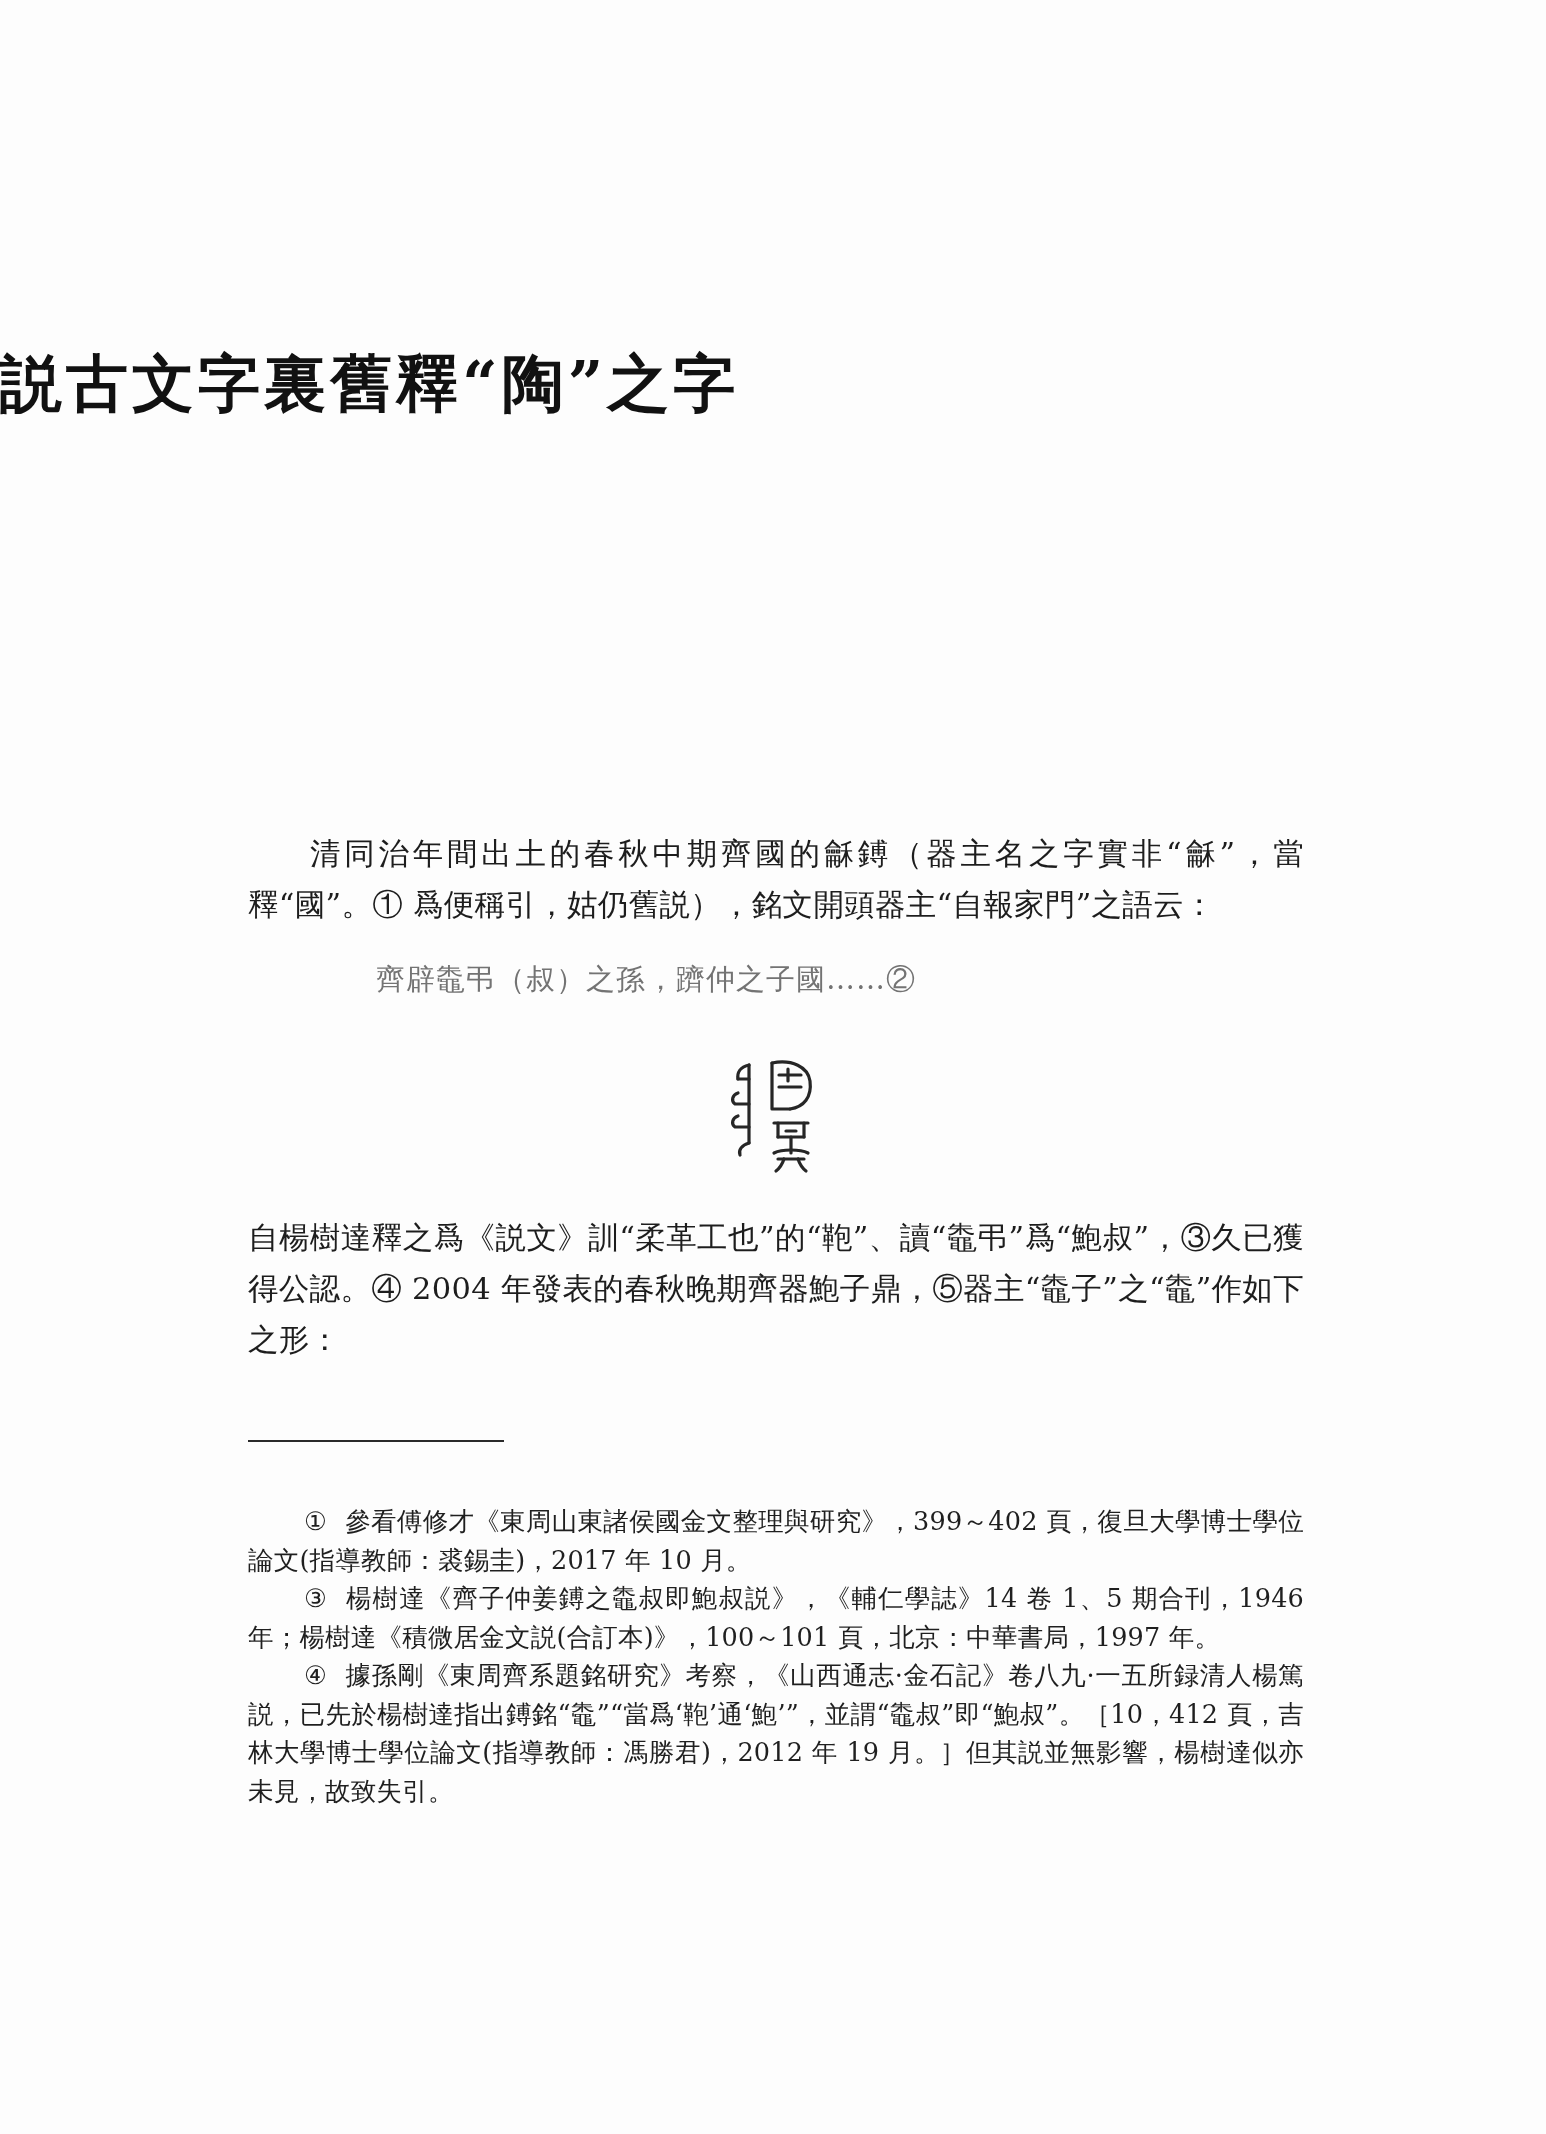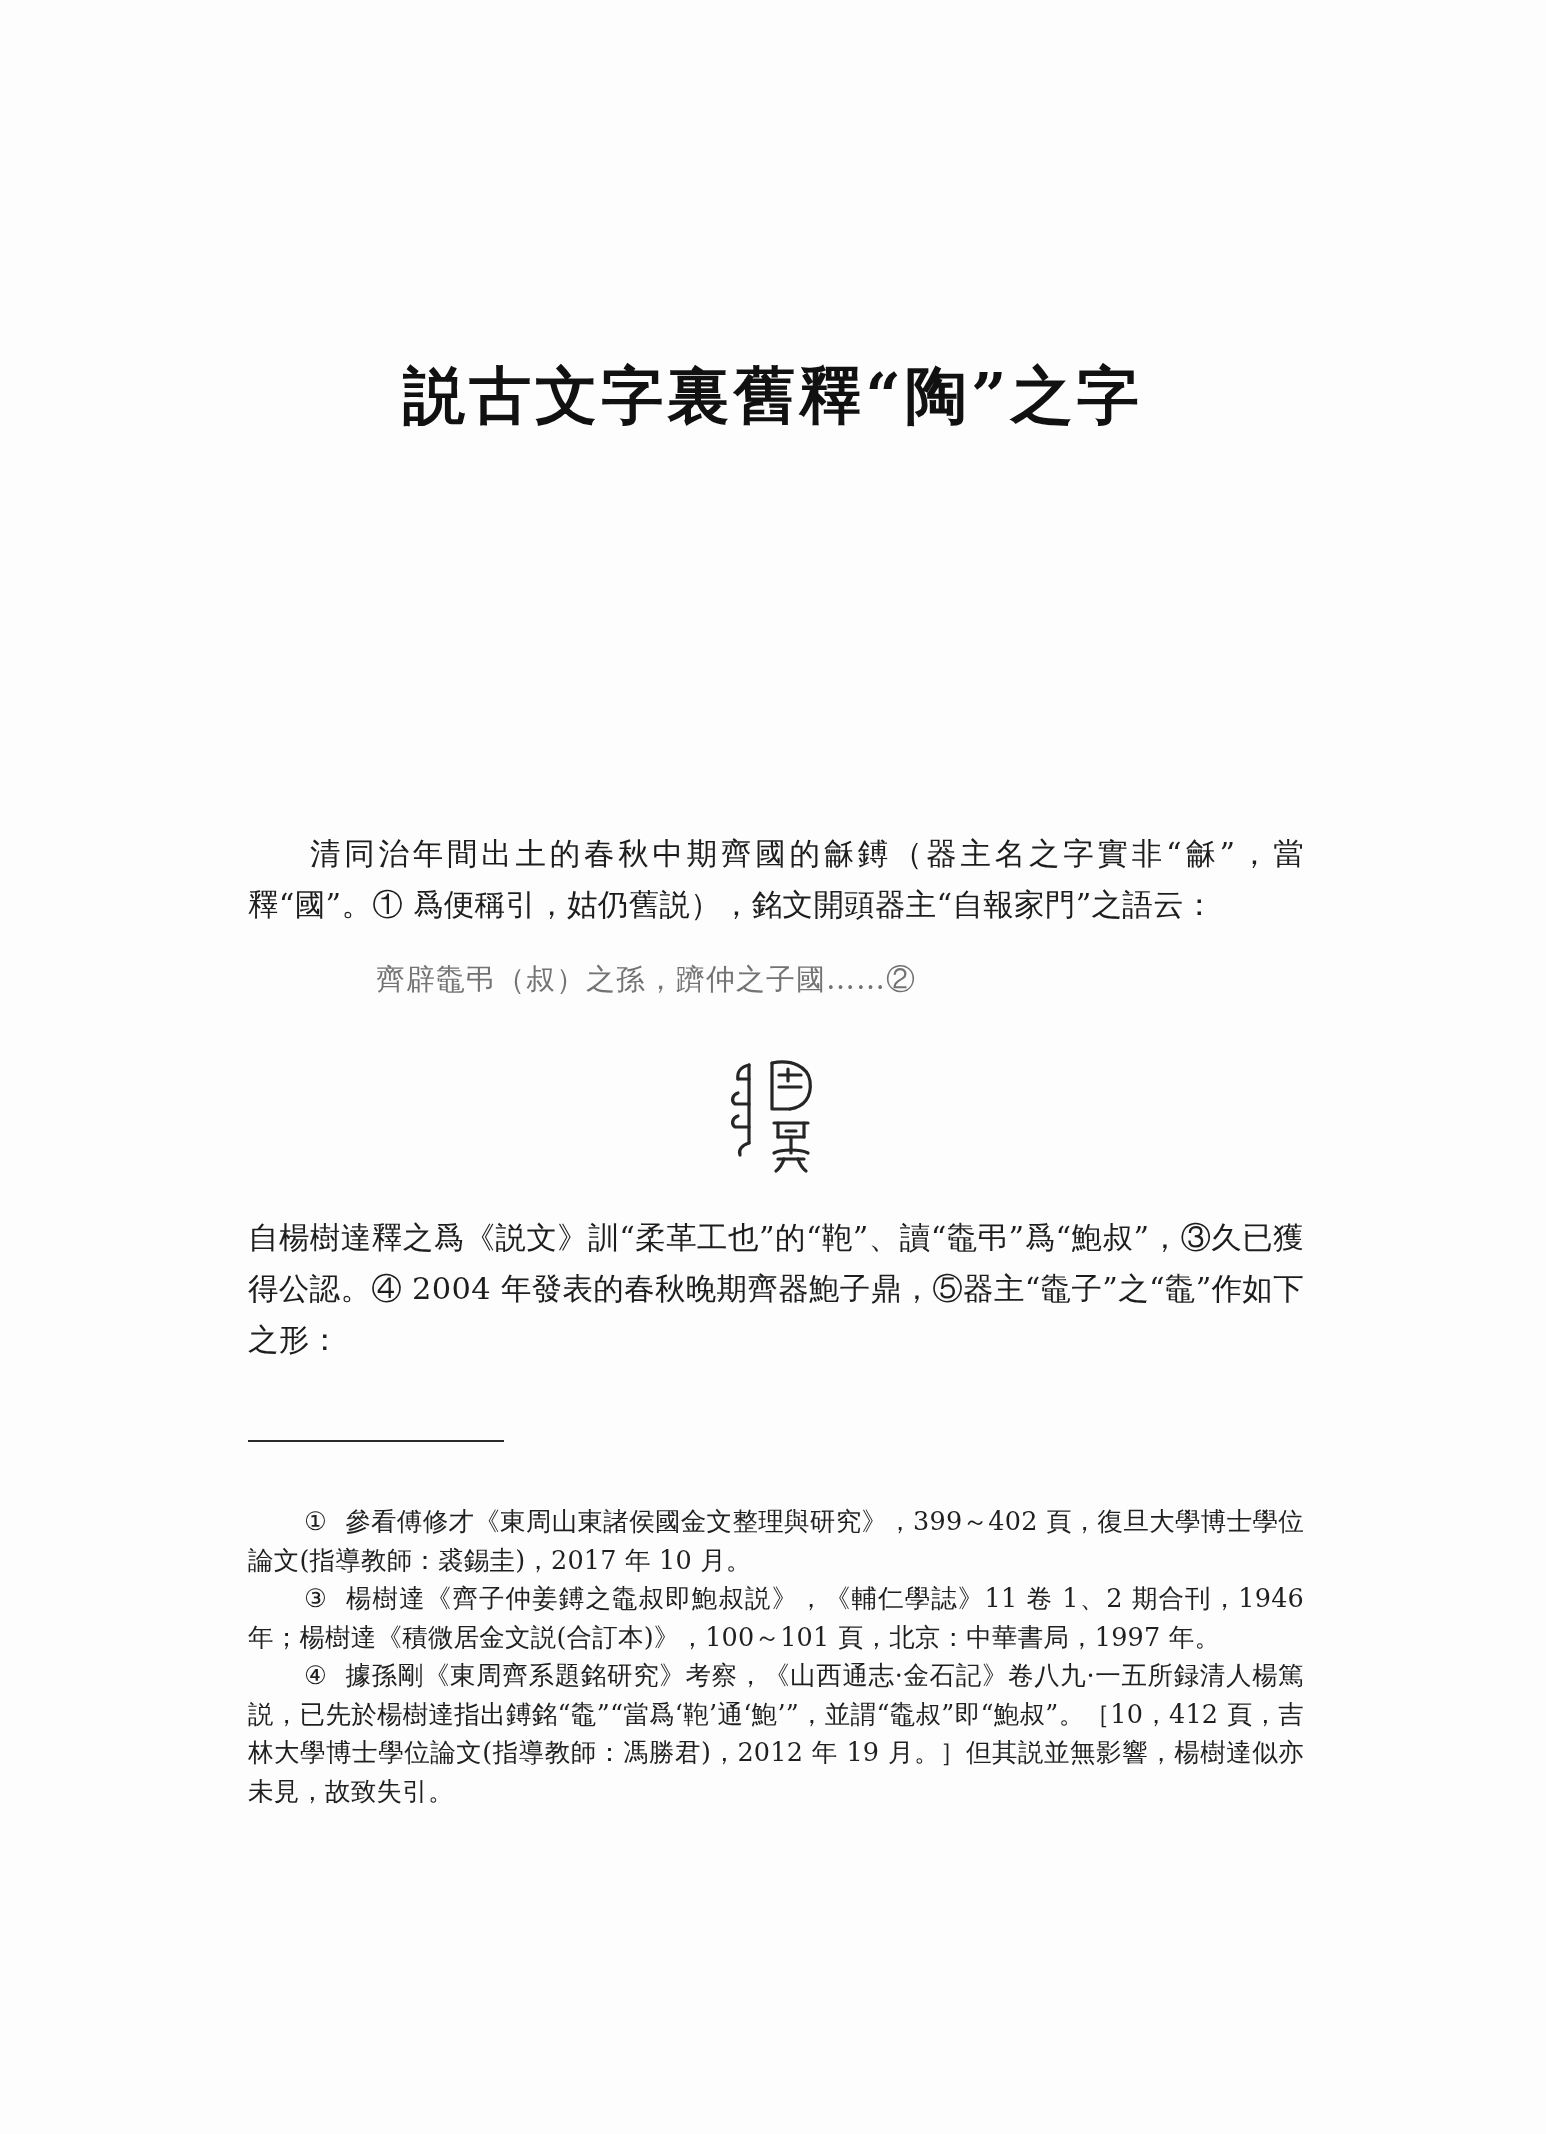--- a/index.html
+++ b/index.html
@@ -14,24 +14,23 @@
     background: #fdfdfd;
     margin: 0 auto;
     overflow: hidden;
     font-family: "DejaVu Serif", "Liberation Serif", serif;
     color: #1a1a1a;
   }
 
   
   .title-block {
     position: absolute;
-    top: 360px;
+    top: 348px;
     left: 0;
     width: 100%;
-    text-align: center;
   }
   .title {
     font-family: "DejaVu Serif", "Liberation Serif", serif;
     font-weight: 700;
     font-size: 62px;
     letter-spacing: 4px;
     color: #111111;
     line-height: 1.15;
     white-space: nowrap;
   }
@@ -160,20 +159,20 @@
 
   </div>
 
   <div class="fn-rule"></div>
 
   <div class="footnotes">
     <div class="fn">
       <span class="marker">①</span><span>參看傅修才《東周山東諸侯國金文整理與研究》，399～402 頁，復旦大學博士學位論文(指導教師：裘錫圭)，2017 年 10 月。</span>
     </div>
     <div class="fn">
-      <span class="marker">③</span><span>楊樹達《齊子仲姜鎛之鼄叔即鮑叔説》，《輔仁學誌》11 卷 1、2 期合刊，1946 年；楊樹達《積微居金文説(合訂本)》，100～101 頁，北京：中華書局，1997 年。</span>
+      <span class="marker">③</span><span>楊樹達《齊子仲姜鎛之鼄叔即鮑叔説》，《輔仁學誌》14 卷 1、5 期合刊，1946 年；楊樹達《積微居金文説(合訂本)》，100～101 頁，北京：中華書局，1997 年。</span>
     </div>
     <div class="fn">
       <span class="marker">④</span><span>據孫剛《東周齊系題銘研究》考察，《山西通志·金石記》卷八九·一五所録清人楊篤説，已先於楊樹達指出鎛銘“鼄”“當爲‘鞄’通‘鮑’”，並謂“鼄叔”即“鮑叔”。［10，412 頁，吉林大學博士學位論文(指導教師：馮勝君)，2012 年 19 月。］但其説並無影響，楊樹達似亦未見，故致失引。</span>
     </div>
   </div>
 
 </div>
 
 </body></html>

